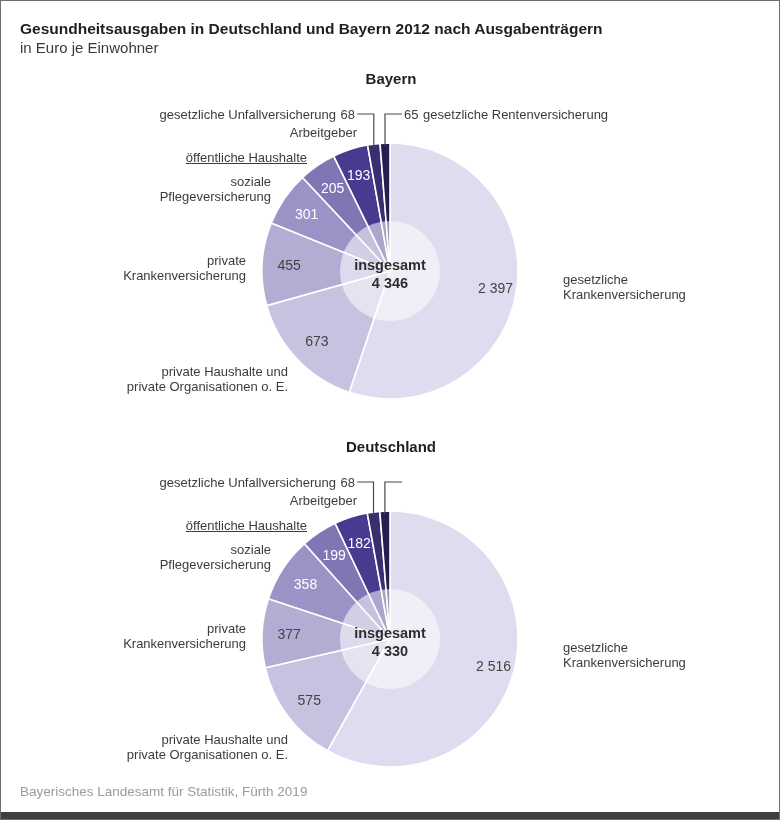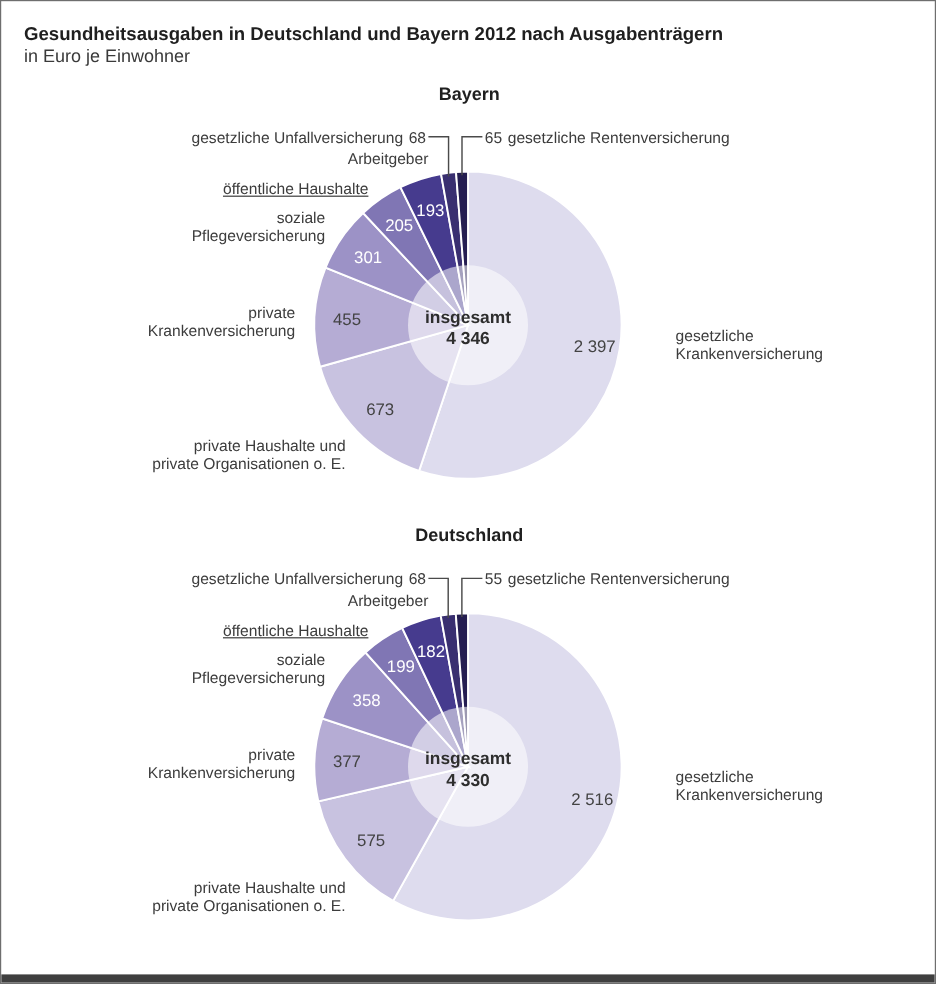--- a/index.html
+++ b/index.html
@@ -110,35 +110,35 @@
         <text x="492.5490112333972" y="234.95556106976397" fill="#434343" font-size="14" font-family="&quot;Liberation Sans&quot;, sans-serif" text-anchor="middle" dominant-baseline="central" font-weight="normal">2 516</text>
         <text x="308.24725159991567" y="268.6629510148713" fill="#434343" font-size="14" font-family="&quot;Liberation Sans&quot;, sans-serif" text-anchor="middle" dominant-baseline="central" font-weight="normal">575</text>
         <text x="288.10886724751384" y="203.31178798258733" fill="#434343" font-size="14" font-family="&quot;Liberation Sans&quot;, sans-serif" text-anchor="middle" dominant-baseline="central" font-weight="normal">377</text>
         <text x="304.50107390390014" y="152.67431438648183" fill="#ffffff" font-size="14" font-family="&quot;Liberation Sans&quot;, sans-serif" text-anchor="middle" dominant-baseline="central" font-weight="normal">358</text>
         <text x="333.0627015804913" y="123.90470497389981" fill="#ffffff" font-size="14" font-family="&quot;Liberation Sans&quot;, sans-serif" text-anchor="middle" dominant-baseline="central" font-weight="normal">199</text>
         <text x="358.1379535880544" y="111.83070089021696" fill="#ffffff" font-size="14" font-family="&quot;Liberation Sans&quot;, sans-serif" text-anchor="middle" dominant-baseline="central" font-weight="normal">182</text>
         <text x="389" y="202" fill="#2e2e2e" font-size="14.5" font-family="&quot;Liberation Sans&quot;, sans-serif" text-anchor="middle" dominant-baseline="central" font-weight="bold">insgesamt</text>
         <text x="389" y="220" fill="#2e2e2e" font-size="14.5" font-family="&quot;Liberation Sans&quot;, sans-serif" text-anchor="middle" dominant-baseline="central" font-weight="bold">4 330</text>
       </svg>
     <div class="lbl lbl-callout-left"><span>gesetzliche Unfallversicherung</span> <span class="val">68</span></div>
-    <div class="lbl lbl-callout-right"><span class="val">55</span> <span>gesetzliche Rentenversicherung</span></div>
     <div class="lbl lbl-arbeitgeber">Arbeitgeber</div>
     <div class="lbl lbl-oeffentliche">öffentliche Haushalte</div>
     <div class="lbl lbl-soziale">
       <div>soziale</div>
       <div>Pflegeversicherung</div>
     </div>
     <div class="lbl lbl-privatekv">
       <div>private</div>
       <div>Krankenversicherung</div>
     </div>
     <div class="lbl lbl-privatehh">
       <div>private Haushalte und</div>
       <div>private Organisationen o. E.</div>
     </div>
     <div class="lbl lbl-gesetzkv">
       <div>gesetzliche</div>
       <div>Krankenversicherung</div>
     </div>
   </section>
 
+  <div class="footer">Bayerisches Landesamt für Statistik, Fürth 2019</div>
   <div class="bottom-bar"></div>
 </div>
 
 </body></html>

